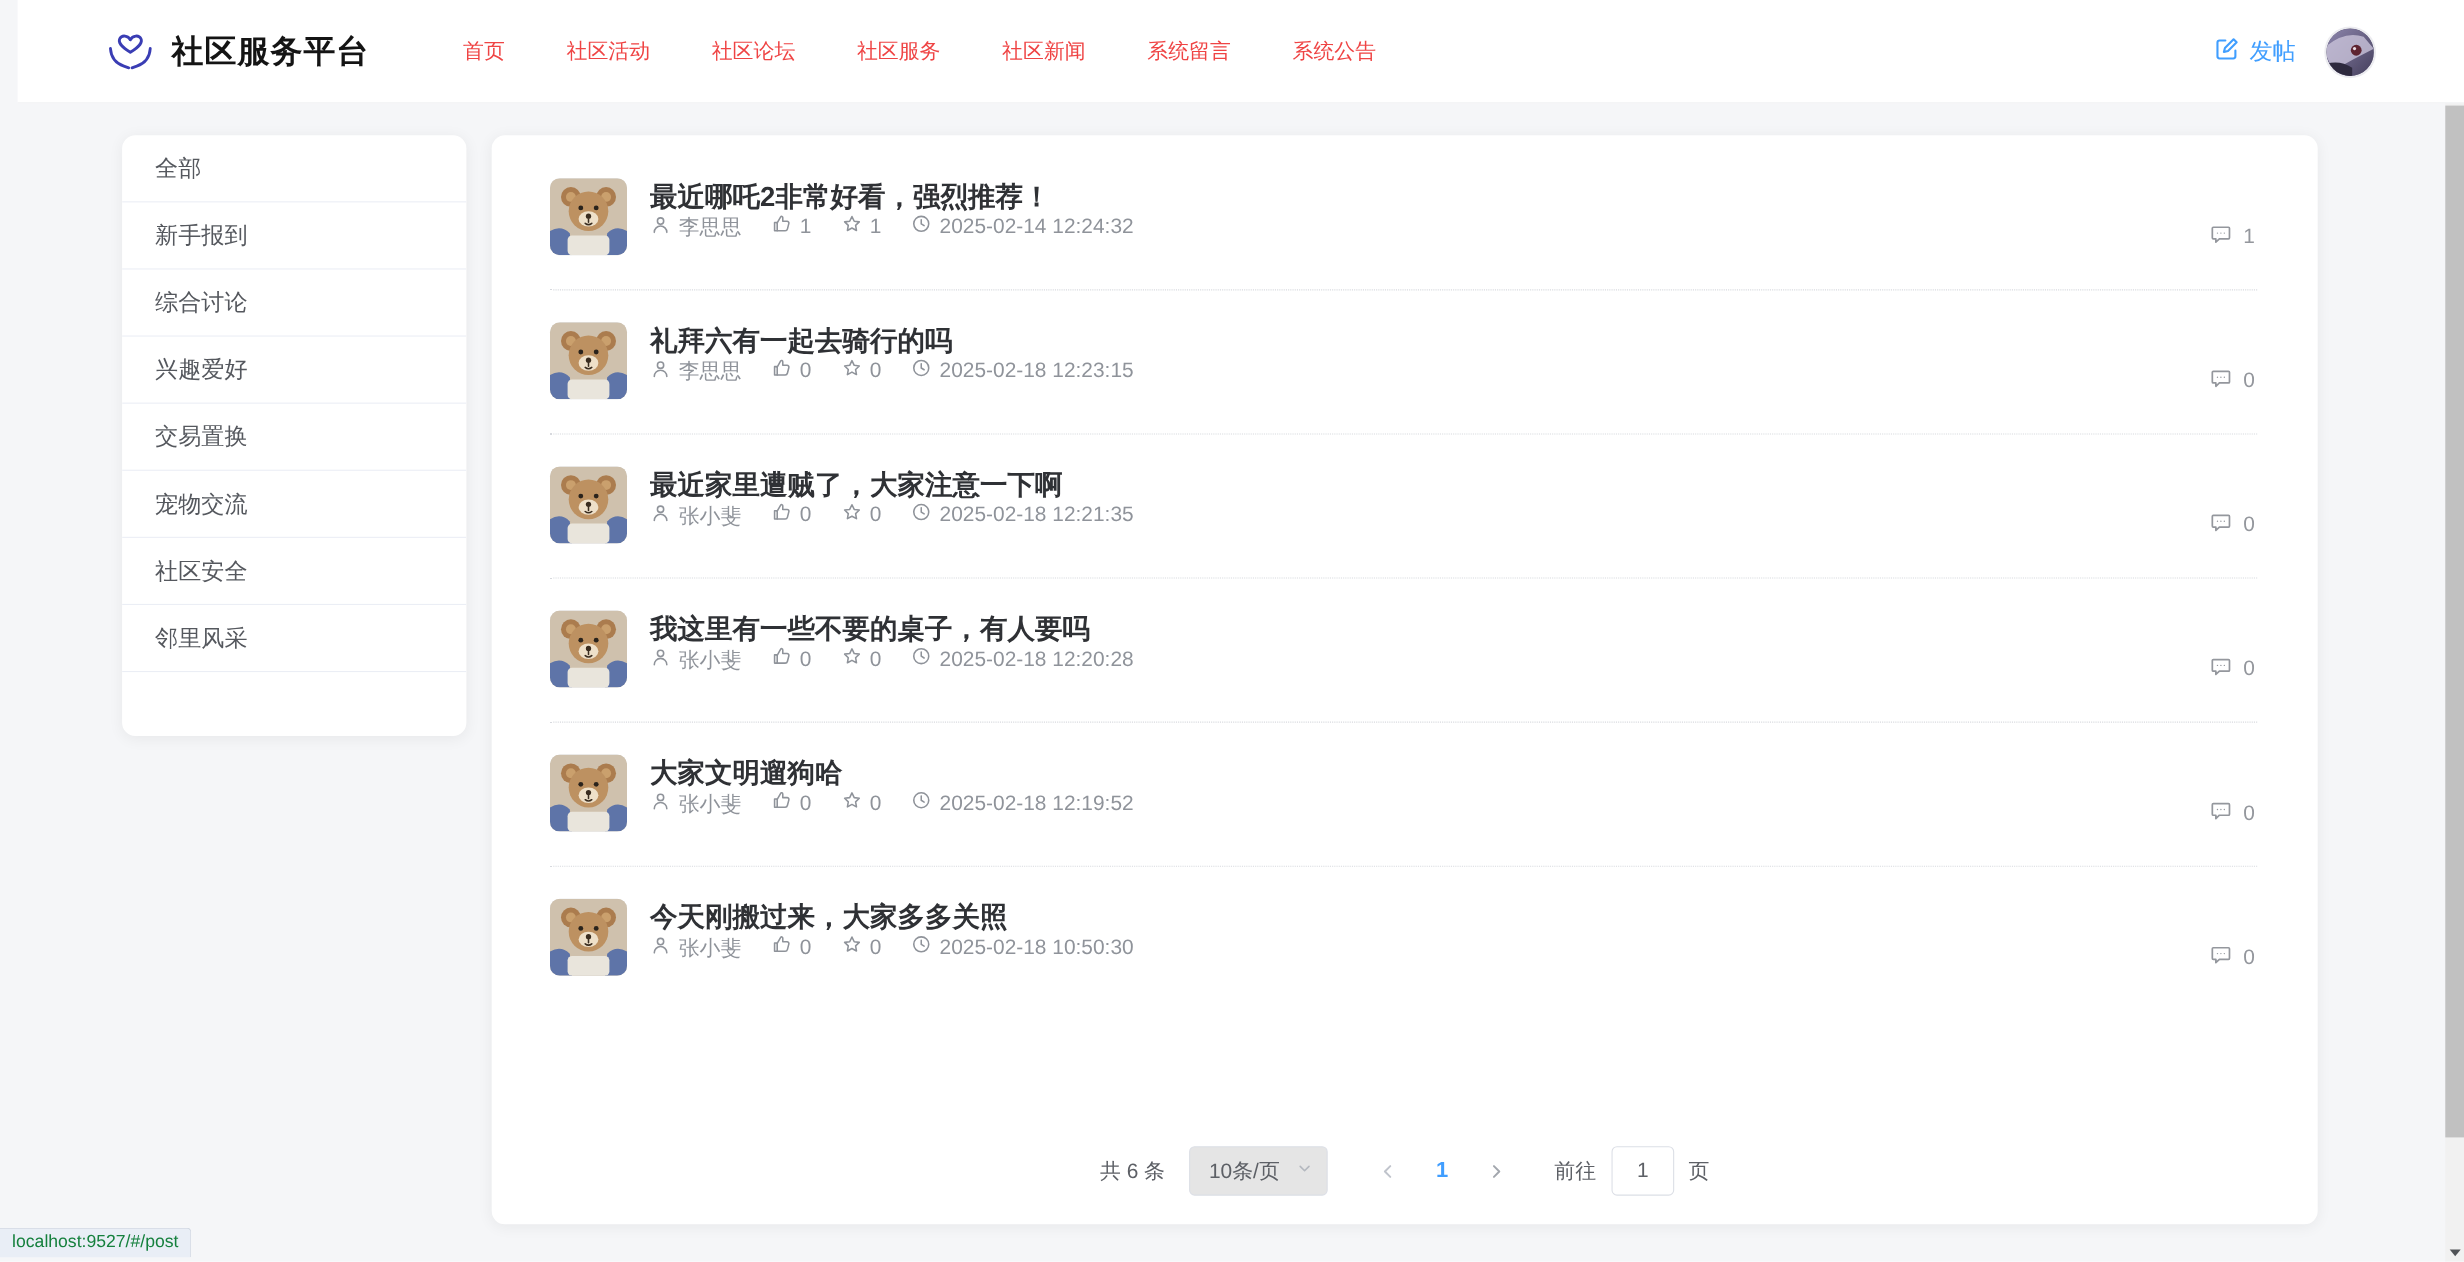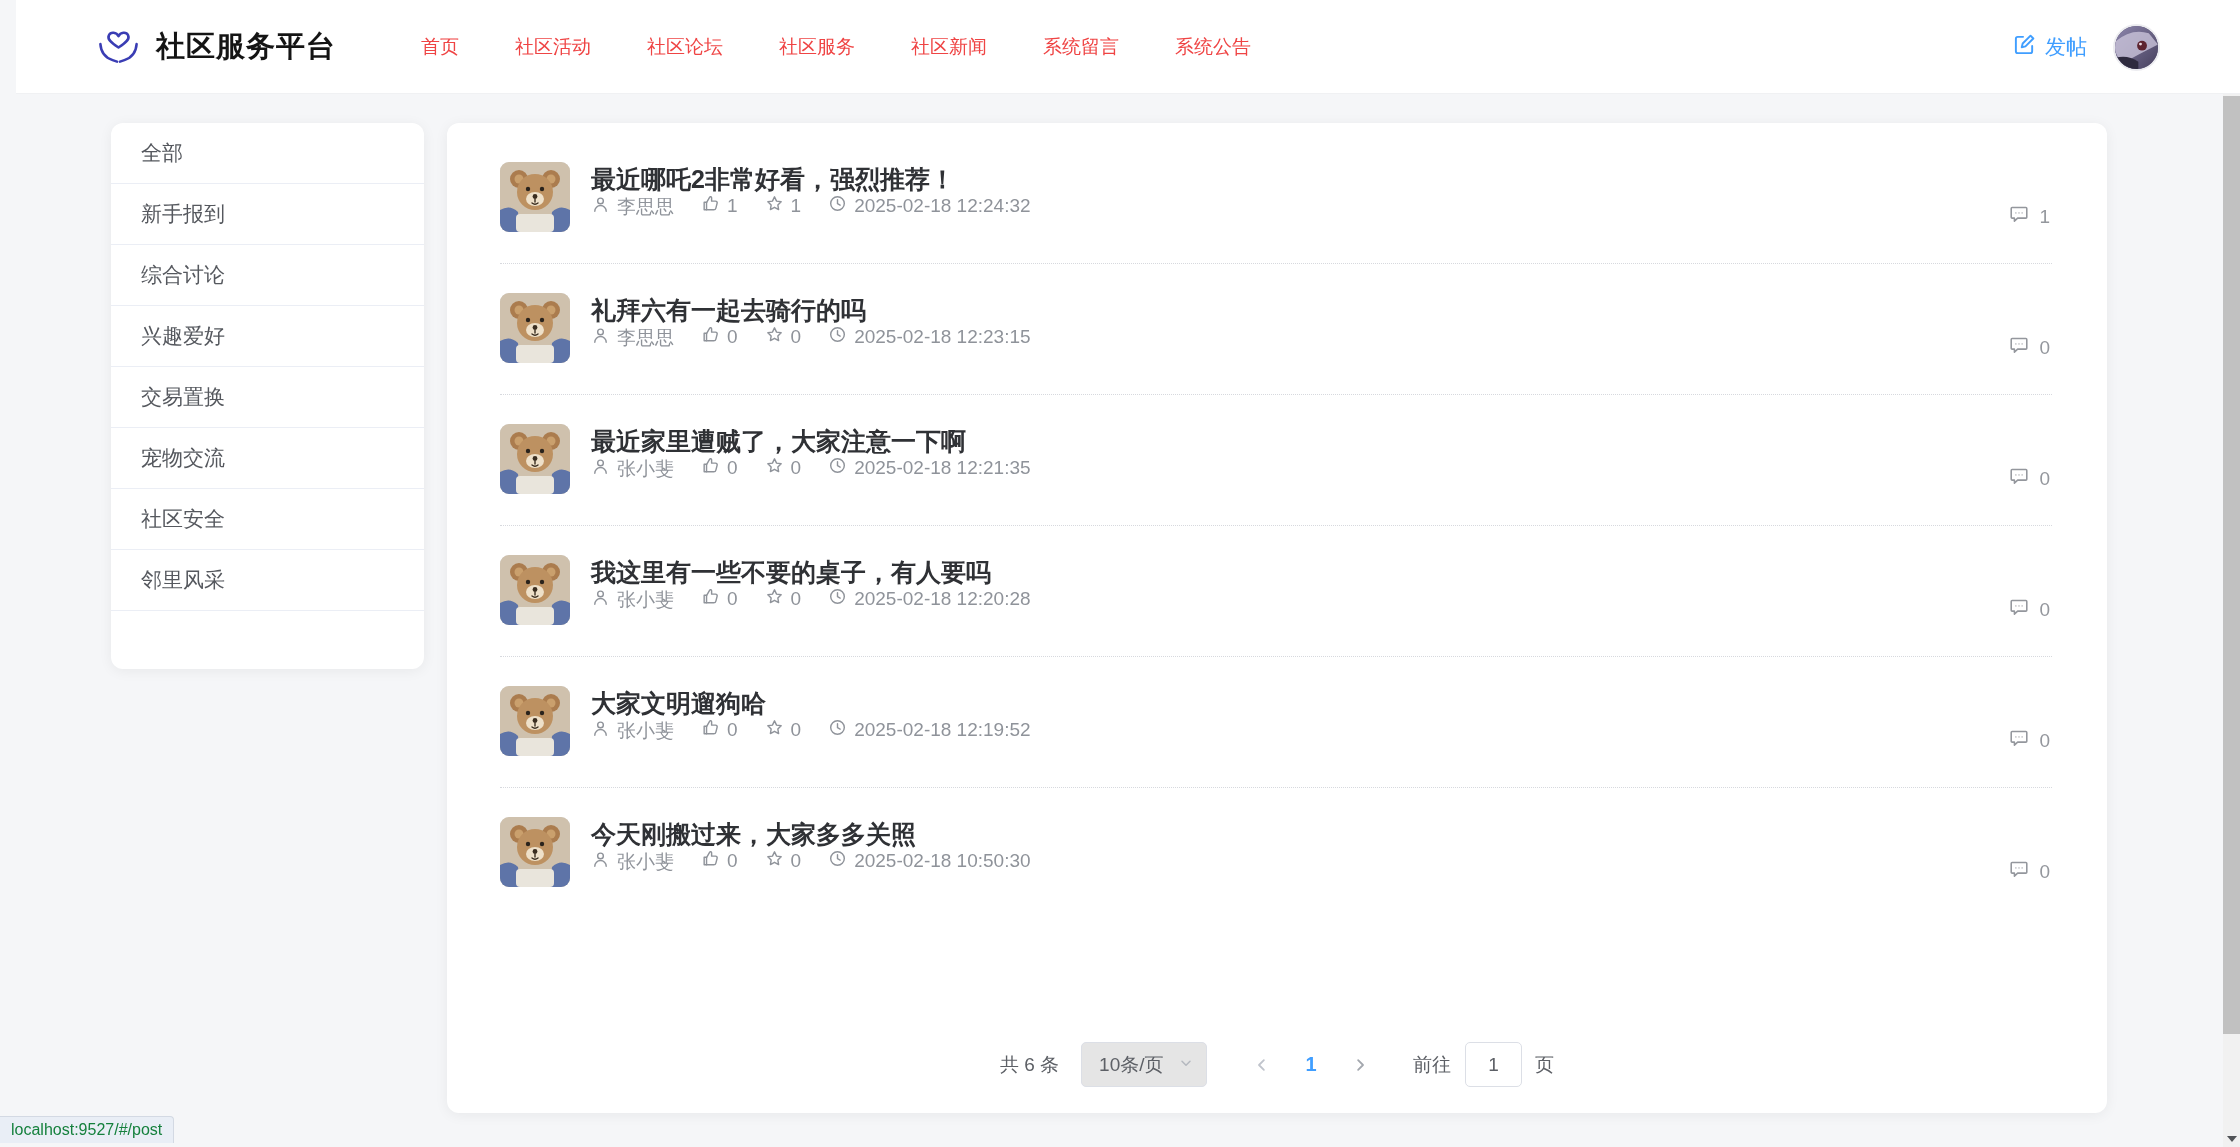--- a/index.html
+++ b/index.html
@@ -254,21 +254,21 @@
               </span>
               <span>1</span>
             </span>
             <span class="meta-item">
               <span>
                 <svg width="19" height="19" viewBox="0 0 24 24" fill="none" stroke="#8f939a" stroke-width="1.8" stroke-linecap="round">
                   <circle cx="12" cy="12" r="8.6"></circle>
                   <path d="M12 7.2 V12 l3.3 2.1"></path>
                 </svg>
               </span>
-              <span>2025-02-18 12:24:32</span>
+              <span>2025-02-14 12:24:32</span>
             </span>
           </div>
         </div>
 
         <div class="post-comment">
           <span>
             <svg width="22" height="22" viewBox="0 0 24 24" fill="none" stroke="#94979d" stroke-width="1.7" stroke-linejoin="round">
               <path d="M4.5 5 h15 a1 1 0 0 1 1 1 v9.5 a1 1 0 0 1-1 1 h-9 L7 19.8 v-3.3 H4.5 a1 1 0 0 1-1-1 V6 a1 1 0 0 1 1-1 z"></path>
               <circle cx="8.6" cy="10.8" r="0.7" fill="#94979d" stroke="none"></circle>
               <circle cx="12" cy="10.8" r="0.7" fill="#94979d" stroke="none"></circle>

